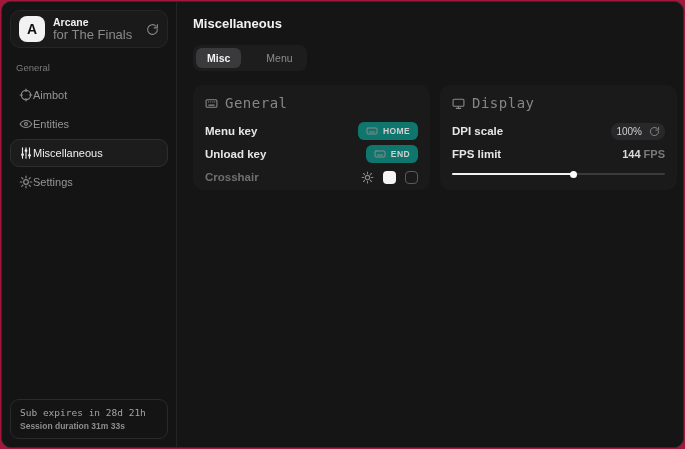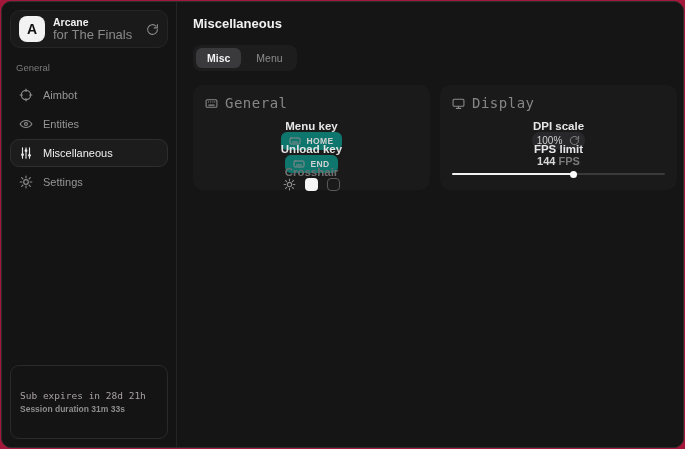--- a/index.html
+++ b/index.html
@@ -40,44 +40,44 @@
     display:flex; align-items:center; justify-content:center;
     flex:0 0 26px;
   }
   .brand-text { flex:1; line-height:1.15; }
   .brand-title { color:#f0f0f0; font-size:10.5px; font-weight:bold; }
   .brand-sub { color:#8a8a8a; font-size:13px; }
   .icon { display:inline-flex; align-items:center; justify-content:center; color:#8a8a8a; }
   .icon svg { display:block; }
   .category-label { color:#7b7b7b; font-size:9.5px; margin:14px 0 8px 6px; }
   .nav-item {
-    display:flex; align-items:center; gap:10px;
+    display:flex; align-items:center; gap:0;
     height:28px; padding:0 8px; margin-bottom:1px;
     border:1px solid transparent; border-radius:9px;
     color:#969696; font-size:11px; cursor:default;
   }
   .nav-item.active {
     background:#1c1c1c; border-color:#2e2e2e; color:#f0f0f0;
   }
   .nav-item.active .icon { color:#e6e6e6; }
   .sidebar-spacer { flex:1; }
   .status-card {
     border:1px solid #2a2a2a; border-radius:9px;
-    padding:24px 9px;
+    padding:7px 9px;
   }
   .status-line1 {
     font-family:"DejaVu Sans Mono", monospace;
     font-size:9.5px; color:#a9a2a6; margin-bottom:3px;
   }
   .status-line2 { font-size:8.5px; font-weight:bold; color:#8d8d8d; }
   
   .main { flex:1; padding:14px 16px; position:relative; background:#151515; }
   .page-title { color:#f2f2f2; font-size:13px; font-weight:bold; margin-bottom:14px; }
   .tabs {
-    display:inline-flex; gap:4px;
+    display:inline-flex; gap:14px;
     background:#1d1d1d; border-radius:8px; padding:3px;
     margin-bottom:14px;
   }
   .tab {
     font-size:10.5px; color:#8c8c8c;
     padding:4px 11px; border-radius:6px; cursor:default;
   }
   .tab.active { background:#3a3a3d; color:#f2f2f2; font-weight:bold; }
   .cards { display:flex; gap:10px; }
   .card {
@@ -88,21 +88,21 @@
   .card-header {
     display:flex; align-items:center; gap:7px;
     color:#868686; margin-bottom:9px;
   }
   .card-header .title {
     font-family:"DejaVu Sans Mono", monospace;
     font-size:14px; letter-spacing:0.5px;
   }
   .row {
     display:flex; align-items:center; justify-content:space-between;
-    height:22px; margin-bottom:1px;flex-direction:column;
+    height:22px; margin-bottom:1px;
   }
   .row-label { color:#e6e6e6; font-size:11.5px; font-weight:bold; }
   .row-label.dim { color:#6f6f6f; font-weight:bold;text-align:center; }
   .keybind {
     display:inline-flex; align-items:center; gap:5px;
     background:#0f766e; border-radius:6px;
     padding:3px 8px;
     color:#cfcfcf; font-size:8.5px; font-weight:bold; letter-spacing:0.4px;
     cursor:default;
   }

